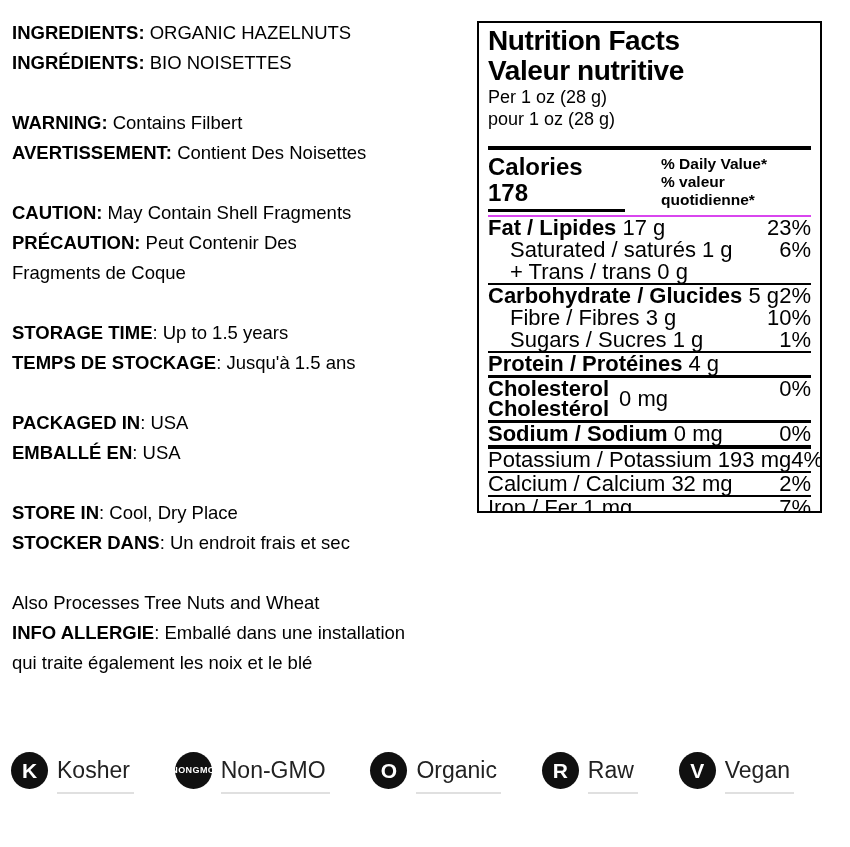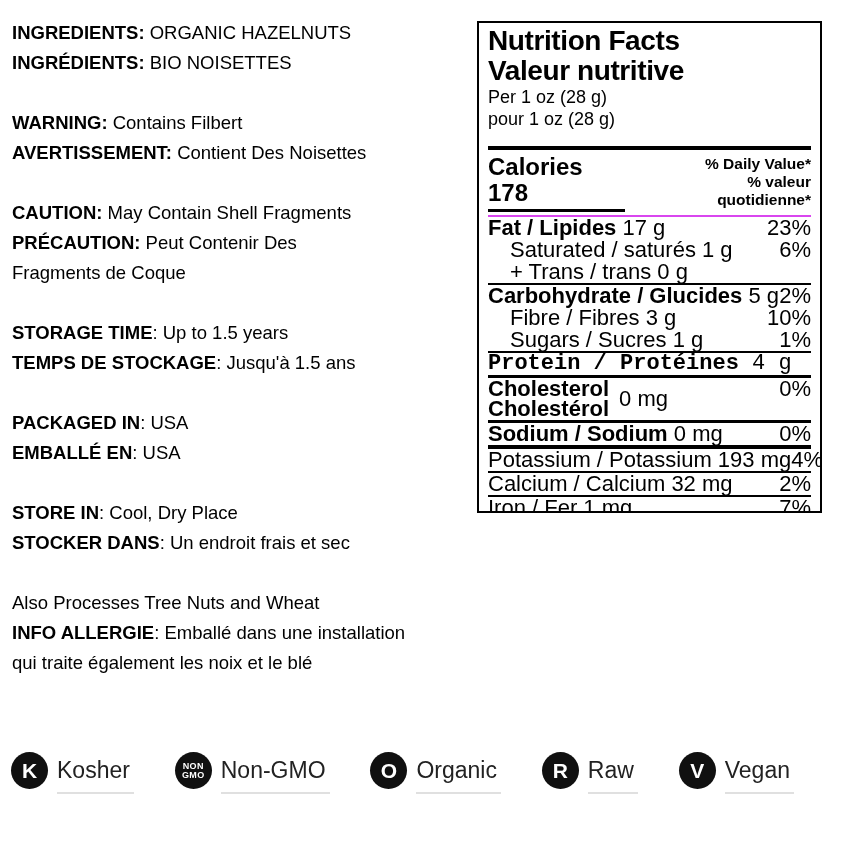--- a/index.html
+++ b/index.html
@@ -18,38 +18,38 @@
   
   .panel{
     position:absolute;left:477px;top:21px;width:345px;height:492px;
     border:2px solid #000;box-sizing:border-box;padding:3px 9px 0 9px;overflow:hidden;
   }
   .nf-title{font-size:28px;font-weight:800;line-height:30px;letter-spacing:-0.4px;}
   .nf-serving{font-size:18px;line-height:22px;}
   .nf-header{border-bottom:4px solid #000;padding-bottom:16px;}
   .cal-row{display:flex;justify-content:space-between;align-items:flex-start;border-bottom:2px solid #d946ef;padding:4px 0 3px 0;}
   .cal-left{font-size:24px;font-weight:700;line-height:26px;border-bottom:3px solid #000;padding:0 6px 3px 0;}
-  .cal-right{text-align:right;font-size:15.5px;font-weight:700;line-height:18px;padding-top:1px;margin-left:36px;}
+  .cal-right{font-size:15.5px;font-weight:700;line-height:18px;padding-top:1px;margin-left:36px;}
   .nrow{display:flex;justify-content:space-between;align-items:flex-start;font-size:22px;line-height:20px;padding:1px 0;border-top:0 solid #000;}
   .nrow .nlabel{white-space:nowrap;}
   .nrow.ind .nlabel{padding-left:22px;}
   .ndv{white-space:nowrap;}
   .chol-wrap{display:flex;align-items:center;gap:10px;}
   .chol-names{line-height:20px;font-weight:700;}
   .nf-footnote{border-top:3px solid #000;font-size:15px;line-height:18px;padding-top:3px;}
   .fn-just{text-align:justify;text-align-last:justify;}
 
   
   .badges{position:absolute;left:11px;top:752px;width:779px;display:flex;justify-content:space-between;align-items:center;}
   .badge{display:flex;align-items:center;gap:9px;}
   .badge-circle{
     width:37px;height:37px;border-radius:50%;background:#101010;color:#fff;
     display:flex;align-items:center;justify-content:center;font-weight:700;font-size:21px;flex:none;
   }
-  .badge-circle.two-line{flex-direction:column;font-size:9px;line-height:9px;letter-spacing:.4px;}
+  .badge-circle.two-line{font-size:9px;line-height:9px;letter-spacing:.4px;}
   .badge-label{font-size:23px;color:#222;position:relative;white-space:nowrap;}
   .badge-label::after{content:"";position:absolute;left:0;right:-4px;bottom:-10px;height:2px;background:#e0e0e0;}
 </style>
 </head>
 <body>
 
 <div>
 
   <div class="left-col" id="left-col">
       <div class="label-group">
@@ -116,21 +116,21 @@
           <div class="ndv">2%</div>
         </div>
         <div class="nrow ind">
           <div class="nlabel"><span>Fibre / Fibres</span> 3 g</div>
           <div class="ndv">10%</div>
         </div>
         <div class="nrow ind">
           <div class="nlabel"><span>Sugars / Sucres</span> 1 g</div>
           <div class="ndv">1%</div>
         </div>
-        <div class="nrow" style="border-top-width: 2px; font-family: Liberation Mono, monospace;">
+        <div class="nrow" style="border-top-width: 2px;">
           <div class="nlabel"><span class="b">Protein / Protéines</span> 4 g</div>
           <div class="ndv"></div>
         </div>
         <div class="nrow" style="border-top-width: 3px;">
           <div class="nlabel">
             <div class="chol-wrap">
               <div class="chol-names">
                 <div>Cholesterol</div>
                 <div>Cholestérol</div>
               </div>

